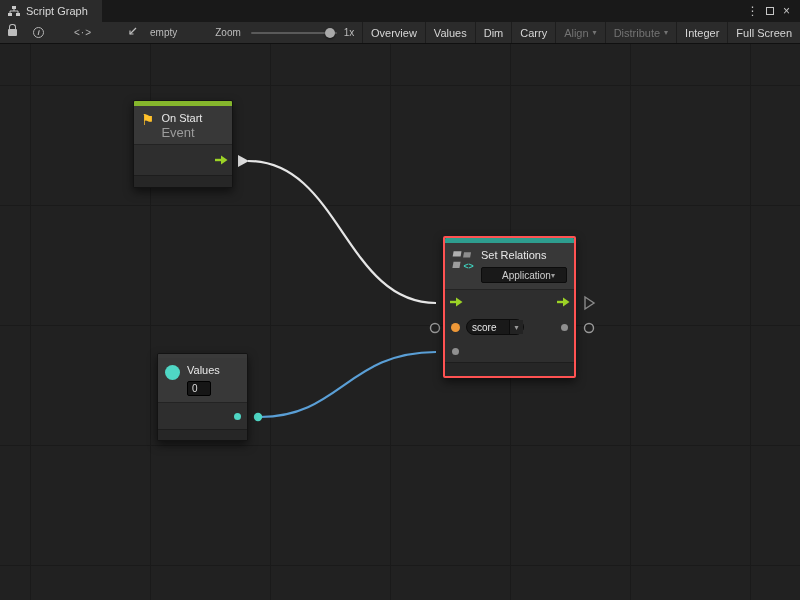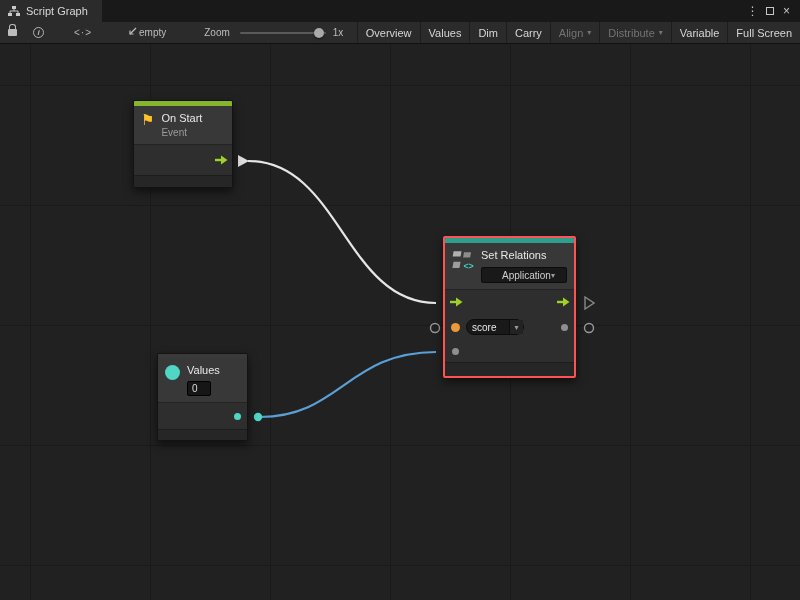--- a/index.html
+++ b/index.html
@@ -34,21 +34,21 @@
     content:""; position:absolute; left:1px; top:-5px;
     width:5px; height:5px; border:1.5px solid #bdbdbd; border-bottom:none;
     border-radius:3px 3px 0 0;
   }
   .info-circ {
     margin-left:16px; width:11px; height:11px; border:1px solid #b5b5b5; border-radius:50%;
     font-size:8px; font-style:italic; color:#b5b5b5;
     display:flex; align-items:center; justify-content:center; font-weight:bold;
   }
   .code-ic { margin-left:30px; font-size:10px; letter-spacing:1px; color:#b5b5b5; }
-  .breadcrumb { margin-left:36px; display:flex; align-items:flex-start; gap:2px; color:#bdbdbd; }
+  .breadcrumb { margin-left:36px; display:flex; align-items:flex-start; gap:13px; color:#bdbdbd; }
   .zoom-label { margin-left:38px; color:#bdbdbd; }
   .slider { margin-left:10px; width:86px; height:14px; position:relative; }
   .slider .track { position:absolute; top:6px; left:0; right:0; height:2px; background:#5a5a5a; border-radius:1px; }
   .slider .handle { position:absolute; top:2px; right:2px; width:10px; height:10px; background:#a9a9a9; border-radius:50%; box-shadow:0 1px 2px rgba(0,0,0,.5); }
   .zoom-val { margin-left:7px; color:#bdbdbd; }
 
   .tb-buttons { margin-left:auto; display:flex; height:100%; }
   .tb-btn {
     display:flex; align-items:center; padding:0 8px; font-size:11px; color:#d6d6d6;
     border-left:1px solid #1d1d1d; white-space:nowrap;
@@ -69,21 +69,21 @@
   .wires { position:absolute; top:0; left:0; width:800px; height:556px; }
 
   
   .node {
     position:absolute; background:#2e2e2e; border:1px solid #131313; border-radius:2px;
     box-shadow:0 4px 10px rgba(0,0,0,.55); font-size:11px; color:#e6e6e6;
   }
   .accent { height:5px; border-radius:1px 1px 0 0; }
   .n-header { background:#383838; display:flex; gap:7px; padding:6px 7px; border-bottom:1px solid #232323; }
   .n-title { font-size:11px; color:#e8e8e8; line-height:13px; }
-  .n-sub { font-size:10px; color:#9c9c9c; line-height:11px; margin-top:2px; }
+  .n-sub { font-size:13px; color:#9c9c9c; line-height:11px; margin-top:2px; }
   .n-footer { background:#262626; border-top:1px solid #1d1d1d; }
 
   
   .node-onstart { left:133px; top:56px; width:100px; }
   .node-onstart .accent { background:#85b62c; }
   .flag { font-size:15px; color:#ffc12b; line-height:15px; }
   .os-body { position:relative; height:30px; }
   .os-body .arrow-out { position:absolute; right:4px; top:10px; }
   .node-onstart .n-footer { height:12px; }
 
@@ -181,21 +181,21 @@
       </div>
     <div class="tb-btn disabled">
       <span>Align</span>
       <span class="caret">▾</span>
     </div>
     <div class="tb-btn disabled">
       <span>Distribute</span>
       <span class="caret">▾</span>
     </div>
     <div class="tb-btn">
-        <span>Variable</span>
+        <span>Integer</span>
       </div>
     <div class="tb-btn">
         <span>Full Screen</span>
       </div>
   </div>
 </div>
 
 <div class="canvas">
 
   <svg class="wires" viewBox="0 0 800 556">

